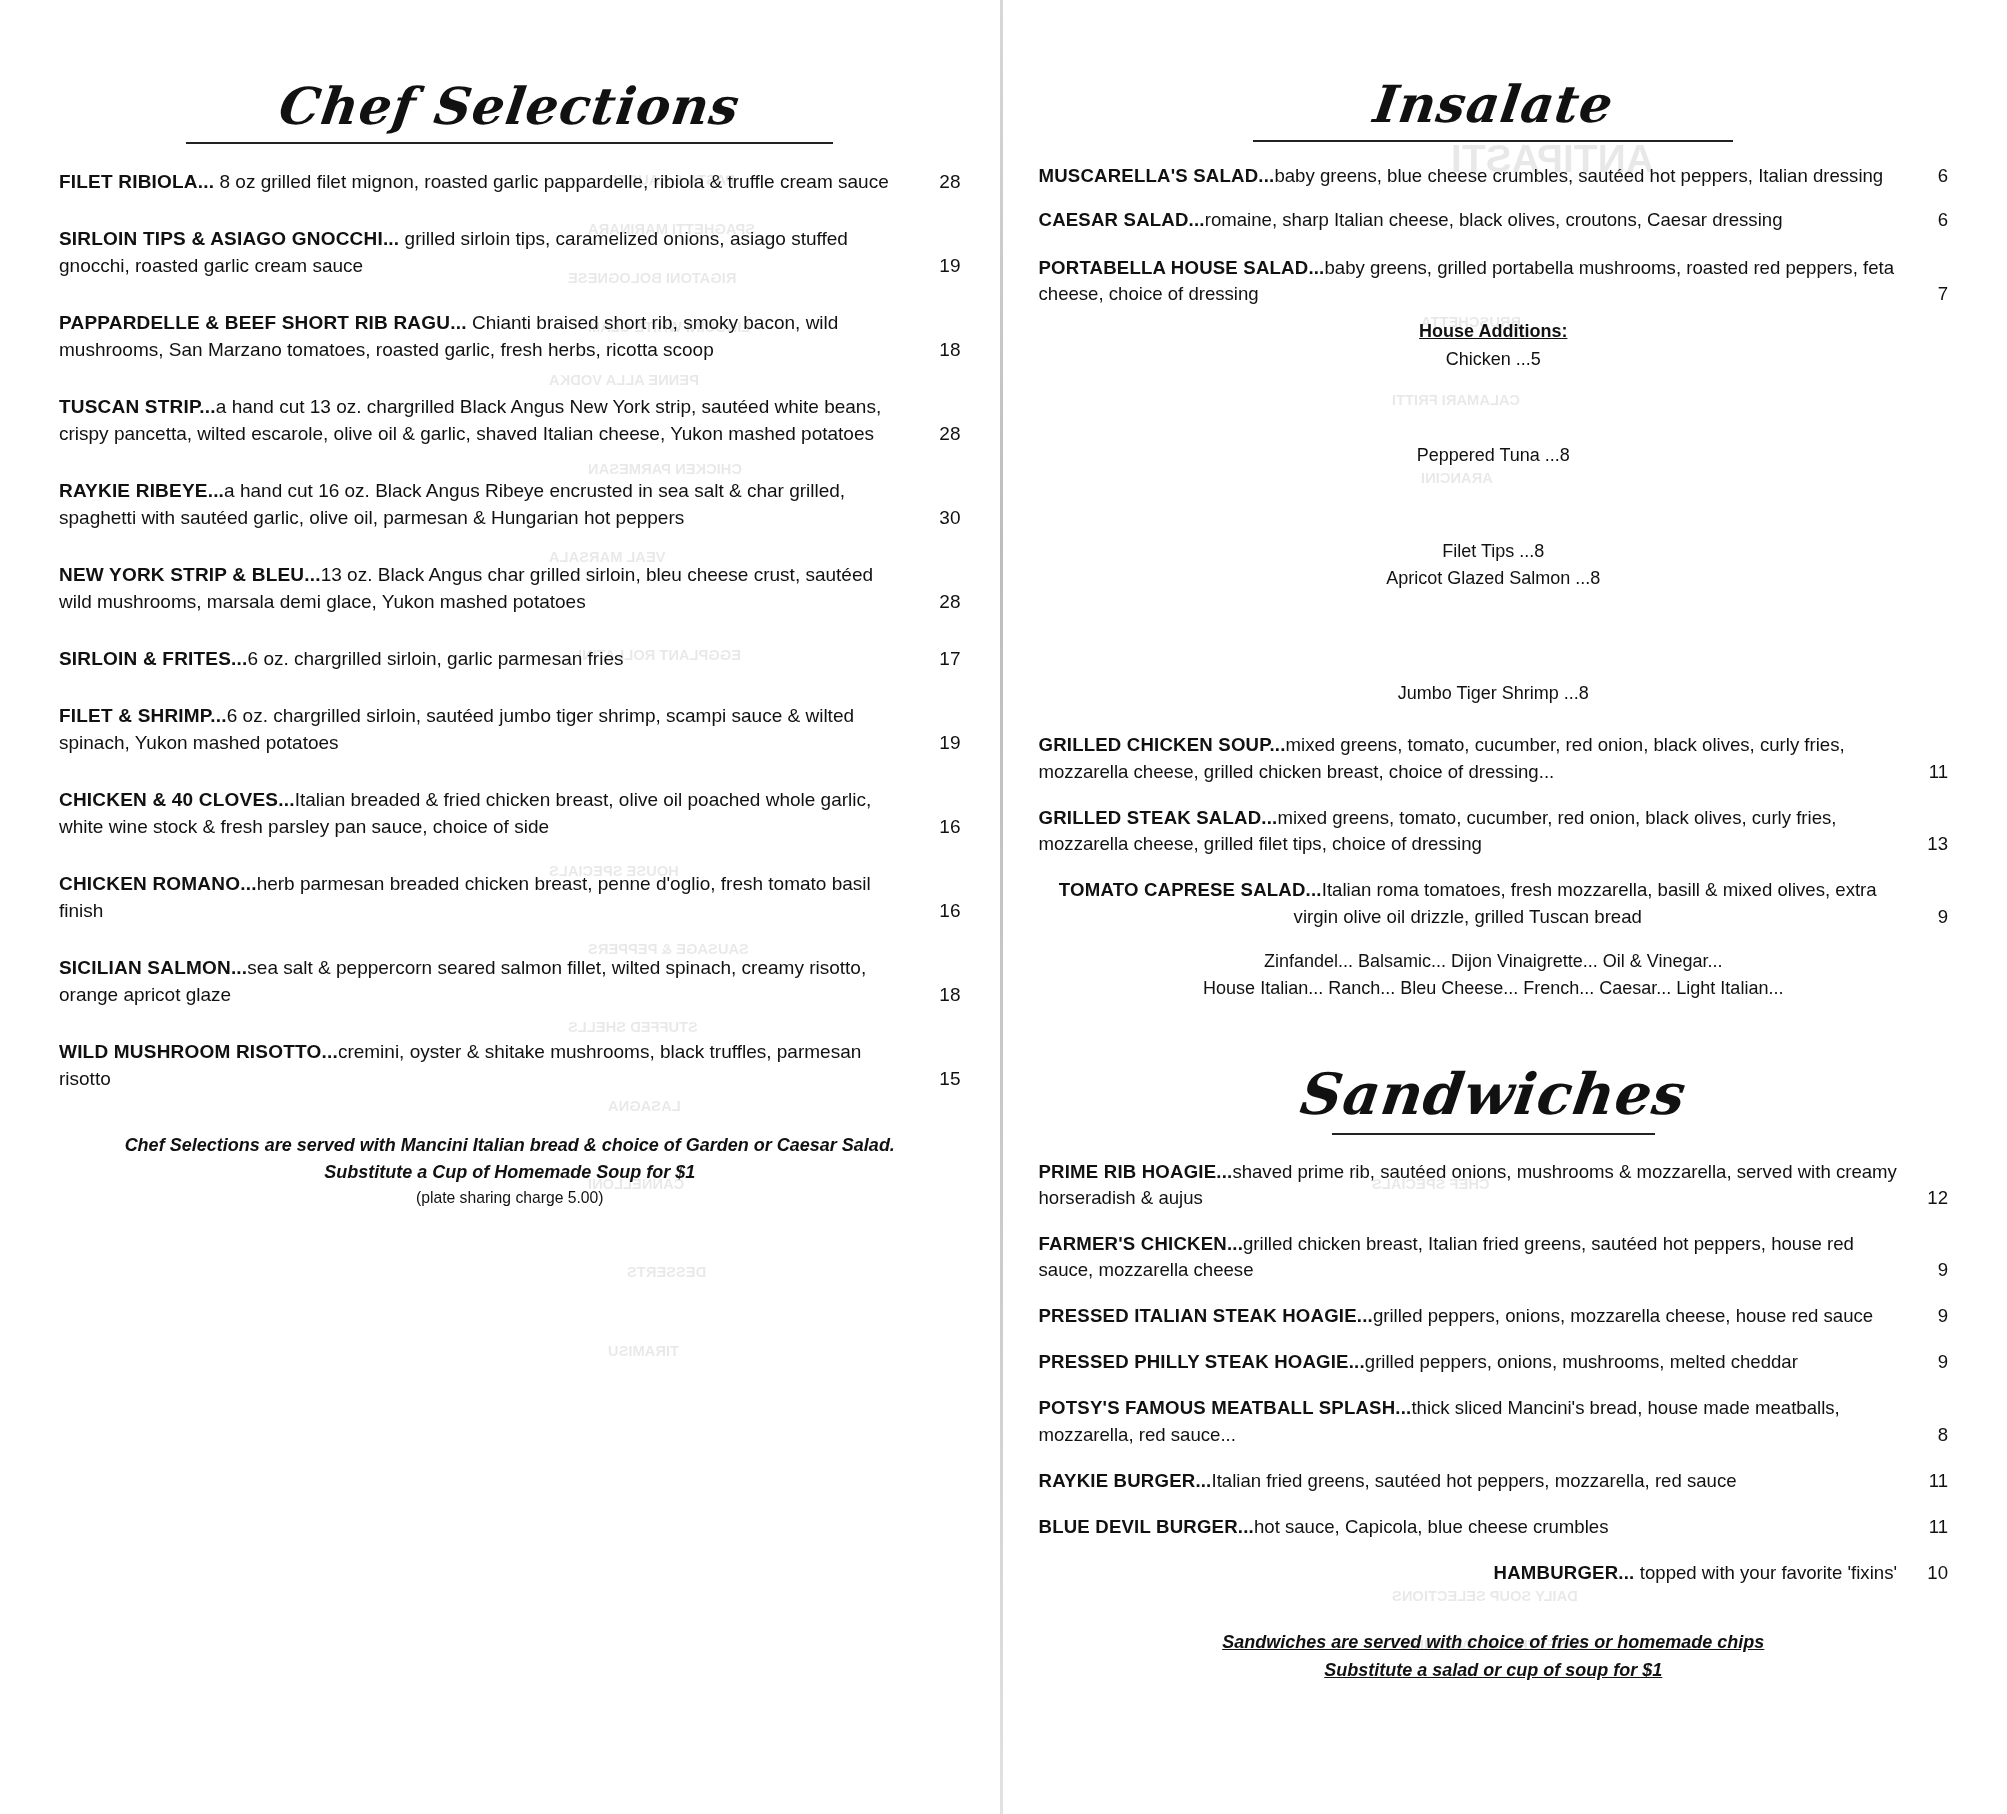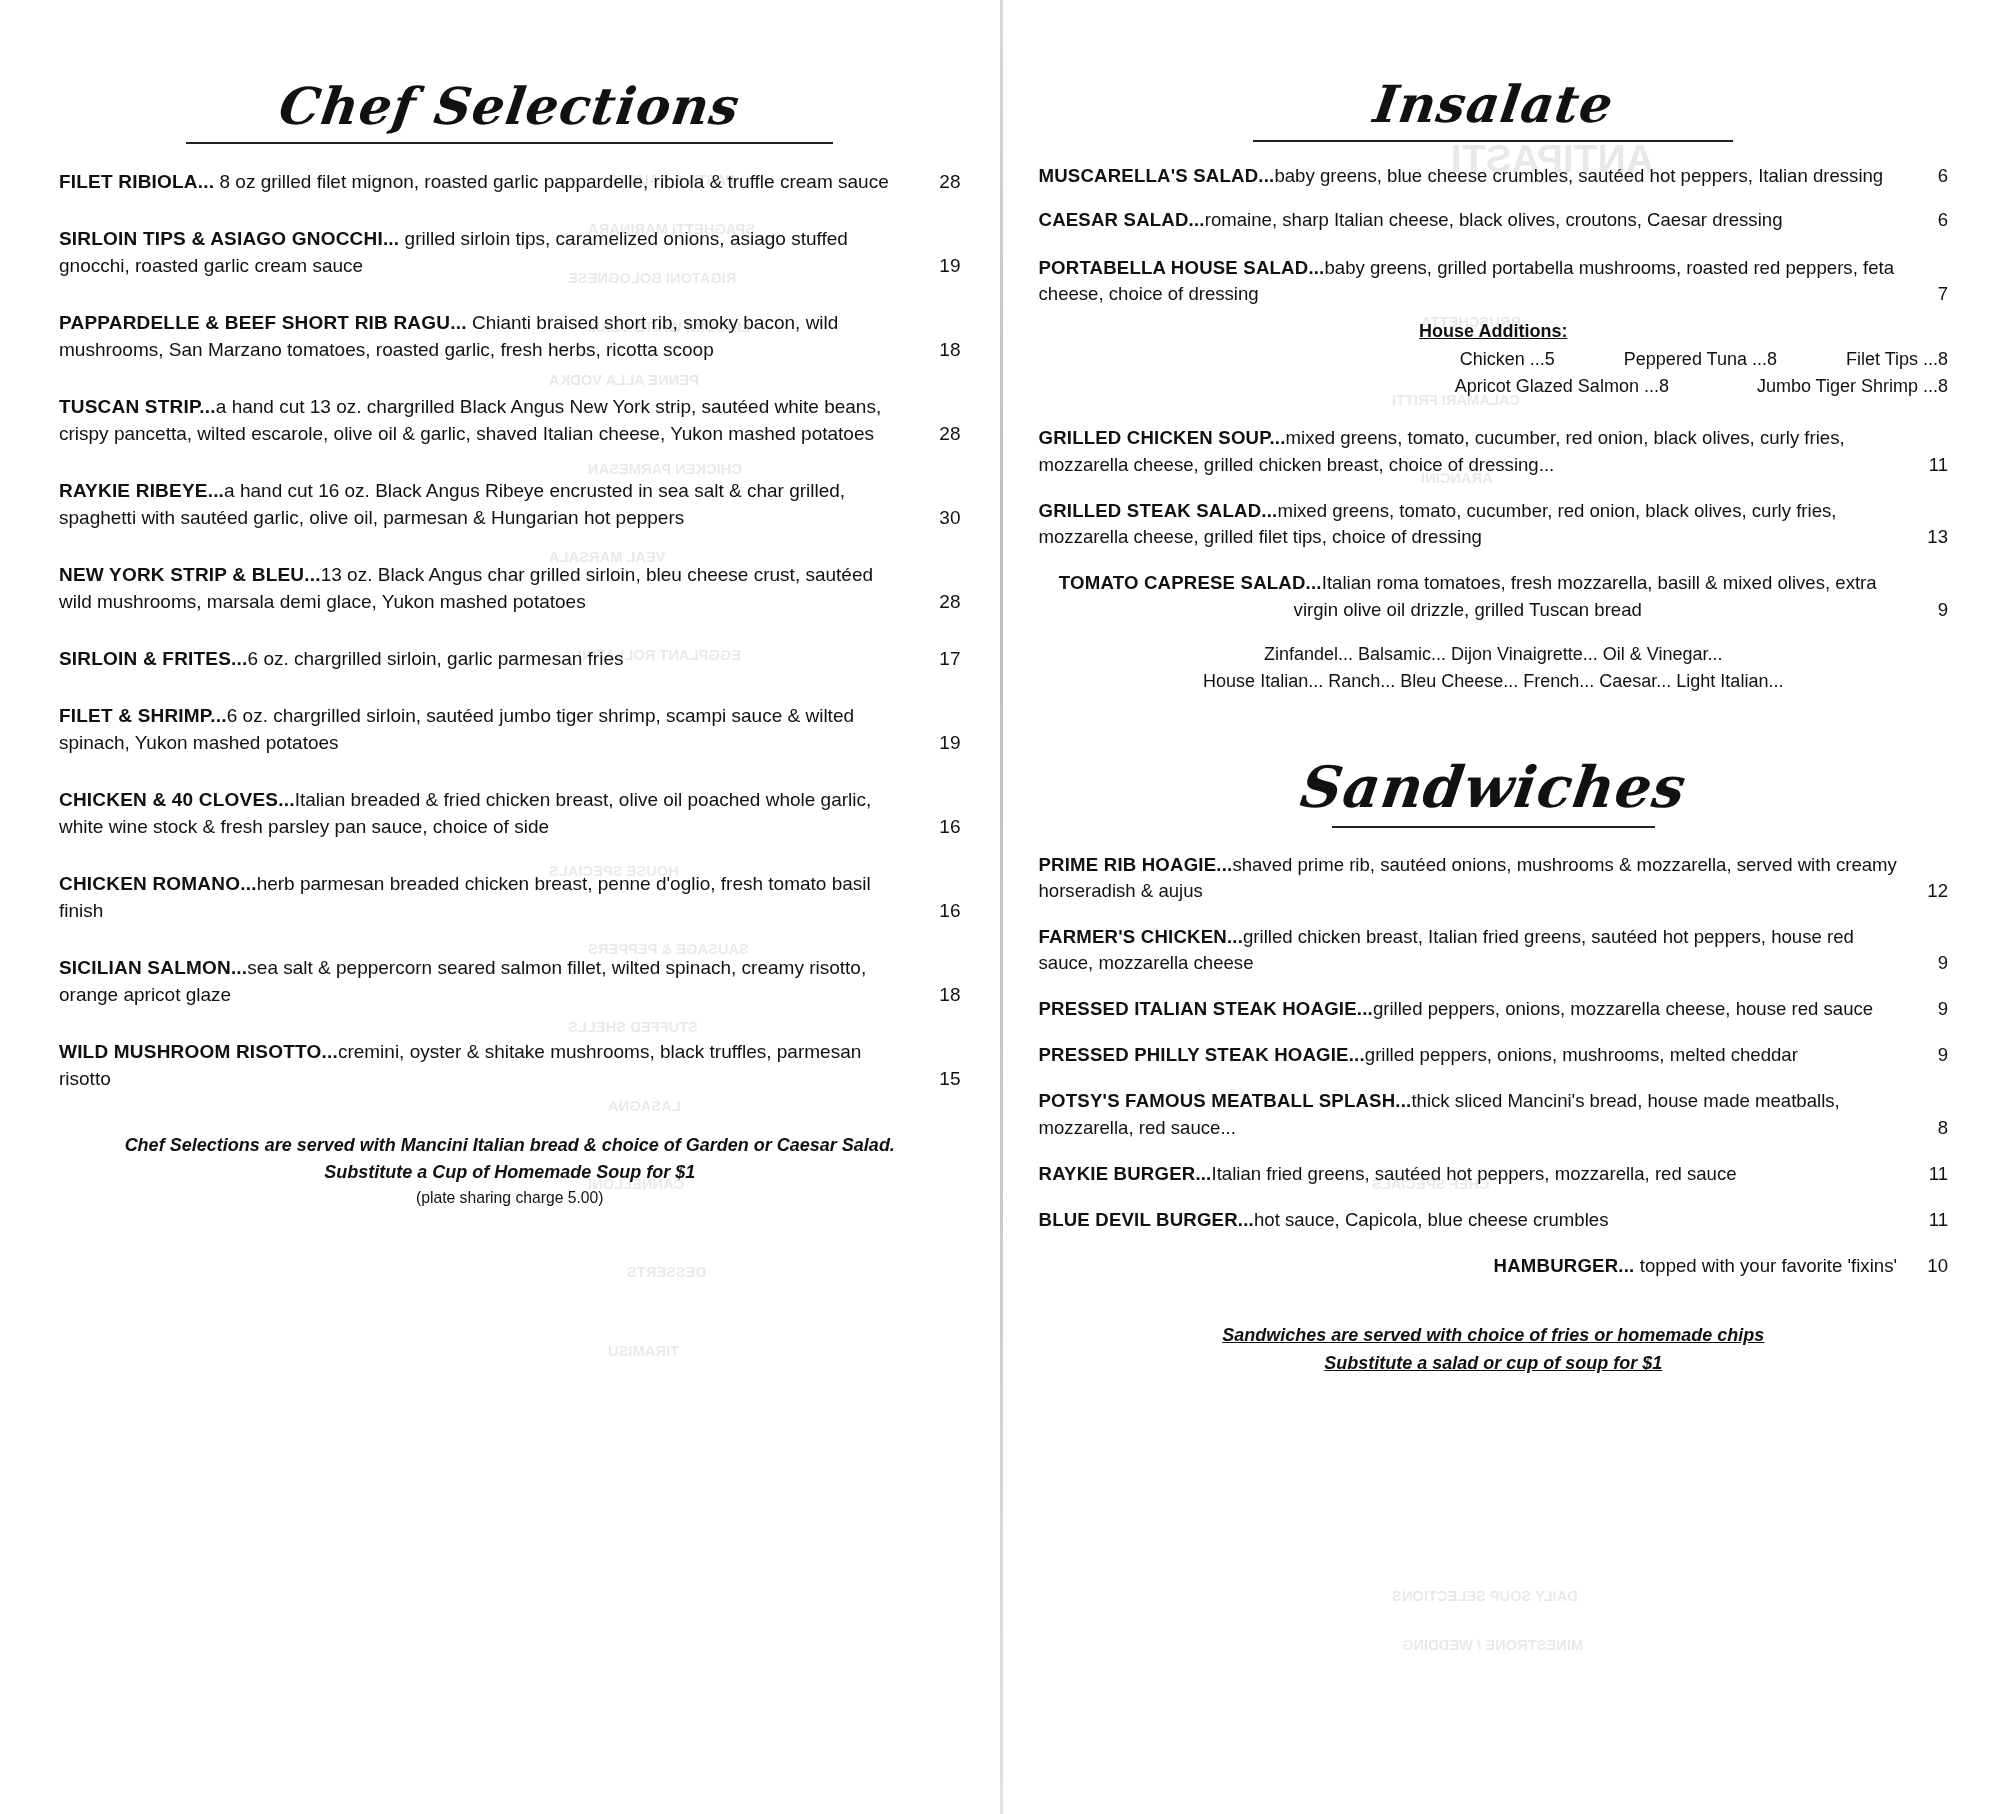--- a/index.html
+++ b/index.html
@@ -104,20 +104,21 @@
     text-decoration: underline;
     display: inline-block;
     margin-bottom: 3.9px;
   }
   .add-row {
     display: flex;
     justify-content: flex-end;
     gap: 69px;
     font-size: 18px;
     line-height: 1.5;
+    flex-direction: column;
   }
   .add-row.row2 { gap: 88px; }
 
   
   .dressings {
     margin: 17.6px 0 0;
     text-align: center;
     font-size: 18px;
     line-height: 1.55;
   }

